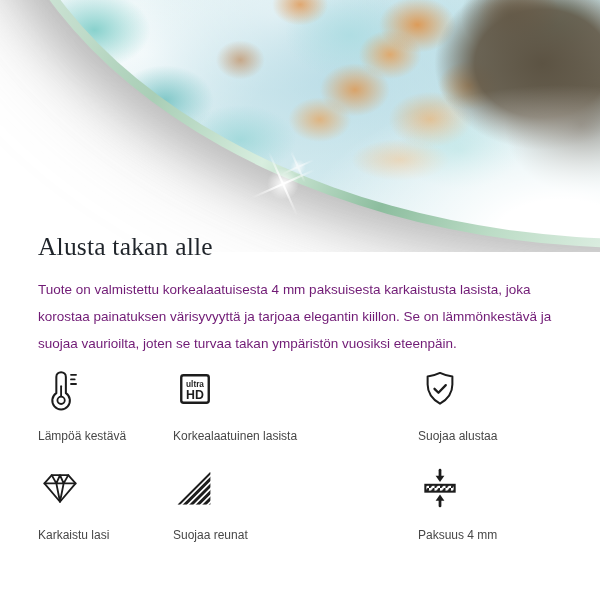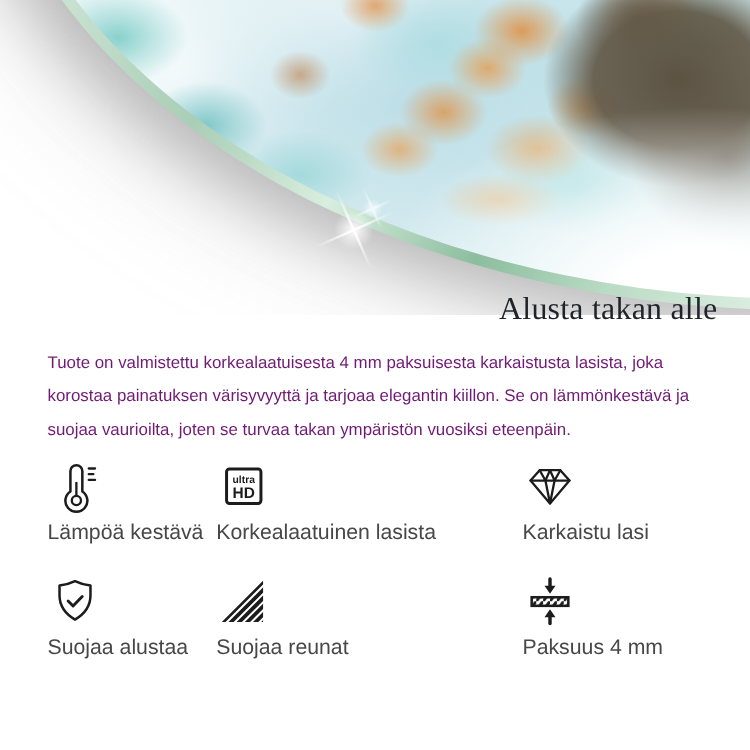--- a/index.html
+++ b/index.html
@@ -63,30 +63,30 @@
   .sparkle::after { top:calc(50% - 1.2px); left:0; height:2.4px; width:100%;
     background:linear-gradient(to right, rgba(255,255,255,0), #fff 48%, #fff 52%, rgba(255,255,255,0)); }
   .s1 { left:248px; top:149px; width:70px; height:70px; transform:rotate(-24deg); }
   .s2 { left:281px; top:150px; width:34px; height:34px; transform:rotate(-24deg); opacity:0.75; }
 
   
   .content { position:relative; margin-top:230px; padding:0 26px 0 38px; z-index:2; }
 
   h1.title { font-family:"Liberation Serif","DejaVu Serif",serif; font-weight:400;
     font-size:25.5px; line-height:33px; color:#1f242a; margin-top:4px; letter-spacing:0.2px; }
-  h1.title span { display:block;text-align:right; }
+  h1.title span { display:block; }
 
   p.desc { margin-top:13px; font-size:13.5px; line-height:27px; color:#701a75; max-width:540px; }
 
   
   .features { margin-top:8px; display:grid; grid-template-columns:135px 245px 160px; row-gap:21px; }
   .feature { display:flex; flex-direction:column; align-items:flex-start; }
   .fi { height:48px; display:flex; align-items:center; justify-content:center; }
   .fi svg { display:block; }
-  .flabel { margin-top:3px; font-size:17px; color:#474747; white-space:nowrap; }
+  .flabel { margin-top:16px; font-size:12px; color:#474747; white-space:nowrap; }
 
   .stroke { fill:none; stroke:#1c1c1c; stroke-width:2.2; stroke-linecap:round; stroke-linejoin:round; }
   .thin   { stroke-width:2; }
   .filled { fill:#1c1c1c; stroke:none; }
 </style>
 </head>
 <body>
 
 <div class="hero">
   <div class="plate-shadow2"></div>
@@ -126,35 +126,35 @@
           <text x="24" y="21.5" text-anchor="middle" font-size="9" font-weight="600" font-family="Liberation Sans, sans-serif" fill="#1c1c1c">ultra</text>
           <text x="24" y="34.5" text-anchor="middle" font-size="13.5" font-weight="800" font-family="Liberation Sans, sans-serif" fill="#1c1c1c">HD</text>
         </svg>
       </span>
       <span class="flabel">Korkealaatuinen lasista</span>
     </div>
 
     <div class="feature">
       <span class="fi">
         <svg width="44" height="44" viewBox="0 0 48 48">
+          <path class="stroke" d="M24 6.5 C28 8.5 33 9.8 37.5 10.3 v8.7 c0 10 -6 16.6 -13.5 21 C16.5 35.6 10.5 29 10.5 19 v-8.7 C15 9.8 20 8.5 24 6.5 Z"></path>
+          <path class="stroke" style="stroke-width:2.5" d="M18 23.8 l4.3 4.3 l8 -8.3"></path>
+        </svg>
+      </span>
+      <span class="flabel">Suojaa alustaa</span>
+    </div>
+
+    <div class="feature">
+      <span class="fi">
+        <svg width="44" height="44" viewBox="0 0 48 48">
           <path class="stroke thin" d="M15 10 L33 10 L41 19 L24 39 L7 19 Z"></path>
           <path class="stroke thin" d="M7 19 H41 M15 10 L20 19 L24 10 L28 19 L33 10 M20 19 L24 39 L28 19"></path>
         </svg>
       </span>
       <span class="flabel">Karkaistu lasi</span>
-    </div>
-
-    <div class="feature">
-      <span class="fi">
-        <svg width="44" height="44" viewBox="0 0 48 48">
-          <path class="stroke" d="M24 6.5 C28 8.5 33 9.8 37.5 10.3 v8.7 c0 10 -6 16.6 -13.5 21 C16.5 35.6 10.5 29 10.5 19 v-8.7 C15 9.8 20 8.5 24 6.5 Z"></path>
-          <path class="stroke" style="stroke-width:2.5" d="M18 23.8 l4.3 4.3 l8 -8.3"></path>
-        </svg>
-      </span>
-      <span class="flabel">Suojaa alustaa</span>
     </div>
 
     <div class="feature">
       <span class="fi">
         <svg width="42" height="42" viewBox="0 0 48 48">
           <defs>
             <clipPath id="tri5">
                 <polygon points="5,43 43,5 43,43"></polygon>
               </clipPath>
           </defs>

